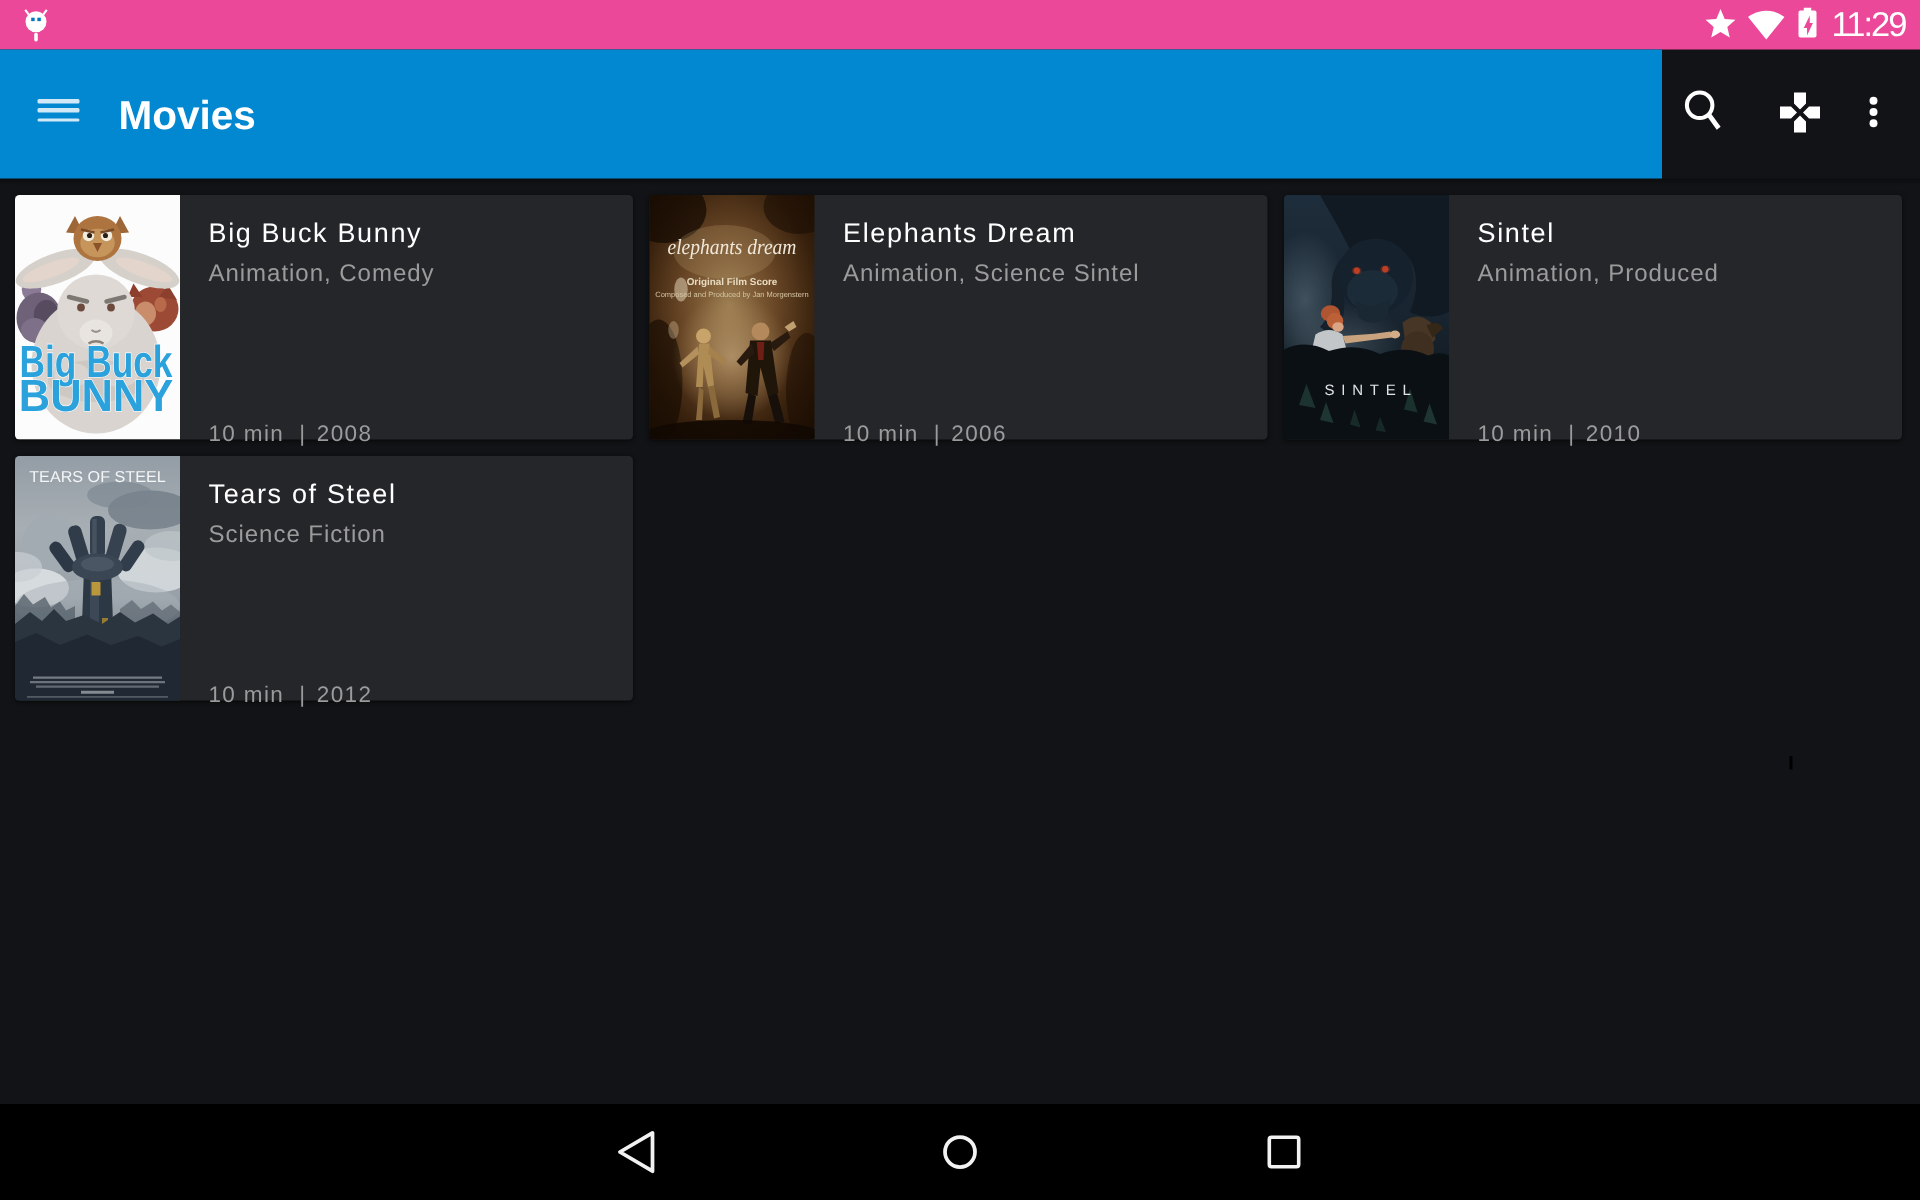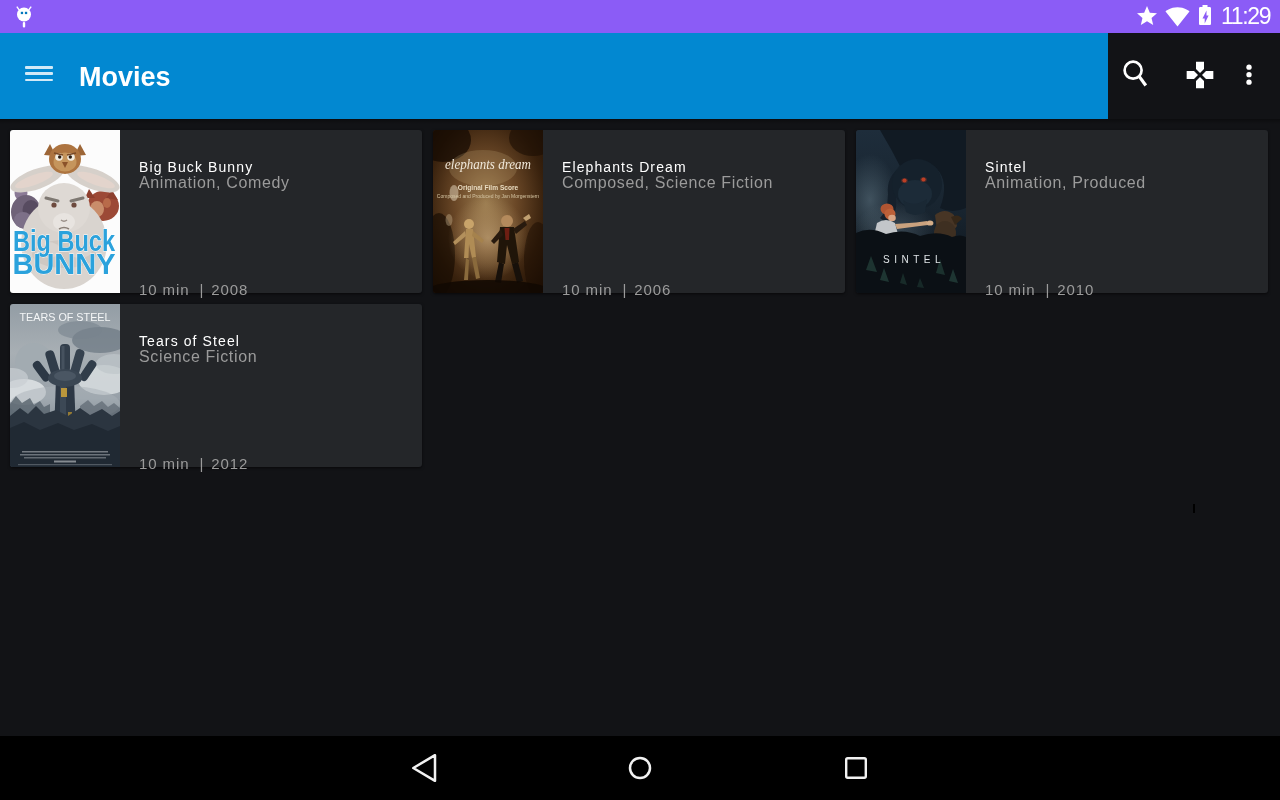--- a/index.html
+++ b/index.html
@@ -1,25 +1,25 @@
 <!DOCTYPE html>
 <html><head>
 <meta charset="utf-8">
 <style>
 *{margin:0;padding:0;box-sizing:border-box}
 html,body{width:1280px;height:800px;overflow:hidden;background:#121316;font-family:"Liberation Sans",sans-serif}
-#status{position:absolute;left:0;top:0;width:1280px;height:33px;background:#8b5cf6}
+#status{position:absolute;left:0;top:0;width:1280px;height:33px;background:#ec4899}
 #appbar{position:absolute;left:0;top:33px;width:1108px;height:86px;background:#0288d1}
 #shadow{position:absolute;left:0;top:119px;width:1280px;height:5px;background:linear-gradient(rgba(0,0,0,.34),rgba(0,0,0,0))}
 #title{position:absolute;left:79px;top:31px;font-size:27px;font-weight:bold;color:#fff;line-height:27px}
 .bar{position:absolute;width:28px;height:2.6px;background:rgba(255,255,255,.82);border-radius:1px}
 #time{position:absolute;left:1221px;top:5px;font-size:23px;color:#fff;line-height:23px;letter-spacing:-1.3px}
 .card{position:absolute;width:412px;height:163px;background:#242629;border-radius:3px;box-shadow:0 1px 3px rgba(0,0,0,.6)}
 .poster{position:absolute;left:0;top:0;border-radius:3px 0 0 3px;overflow:hidden}
-.t{position:absolute;left:129px;top:28px;font-size:14px;color:#fff;line-height:19px;letter-spacing:1.1px}
+.t{position:absolute;left:129px;top:16px;font-size:18px;color:#fff;line-height:19px;letter-spacing:1.1px}
 .s{position:absolute;left:129px;top:44px;font-size:16px;color:#9b9b9b;line-height:18px;letter-spacing:0.65px}
 .m{position:absolute;left:129px;top:152px;font-size:15px;color:#9b9b9b;line-height:15px;letter-spacing:0.9px}
 .m .p{margin-left:10px;margin-right:7px}
 #nav{position:absolute;left:0;top:736px;width:1280px;height:64px;background:#000}
 #cursor{position:absolute;left:1193px;top:504px;width:2px;height:9px;background:#000}
 svg{display:block}
 </style>
 </head>
 <body>
 <div id="status">
@@ -146,21 +146,21 @@
     <path d="M67 97 L64 132 L72 134 L74 115 L79 134 L86 132 L81 97 Z" fill="#201509"></path>
     <path d="M71.5 98 L76.5 98 L76 110 L72.5 110 Z" fill="#6e1e12"></path>
     <path d="M68 99 L58 111 L61 114 L70 105 Z" fill="#281a0e"></path>
     <path d="M80 99 L92 91 L94 95 L83 104 Z" fill="#281a0e"></path>
     <path d="M90 88 L96 84 L98 88 L93 91 Z" fill="#c0a070"></path>
     <path d="M66 132 L62 152 L68 153 L71 134 Z" fill="#17100a"></path>
     <path d="M79 134 L84 153 L90 151 L85 132 Z" fill="#17100a"></path>
     <ellipse cx="55" cy="159" rx="58" ry="9" fill="#100802" opacity=".85"></ellipse>
   </svg>
   <div class="t">Elephants Dream</div>
-  <div class="s">Composed, Science Fiction</div>
+  <div class="s">Animation, Science Sintel</div>
   <div class="m">10 min<span class="p">|</span>2006</div>
 </div>
 
 <div class="card" style="left:856px;top:130px">
   <svg class="poster" width="110" height="163" viewBox="0 0 110 163">
     <defs>
       <linearGradient id="sbg" x1="0" y1="0" x2="0" y2="1">
         <stop offset="0%" stop-color="#1e2d3b"></stop>
         <stop offset="50%" stop-color="#18242f"></stop>
         <stop offset="100%" stop-color="#0c1217"></stop>

